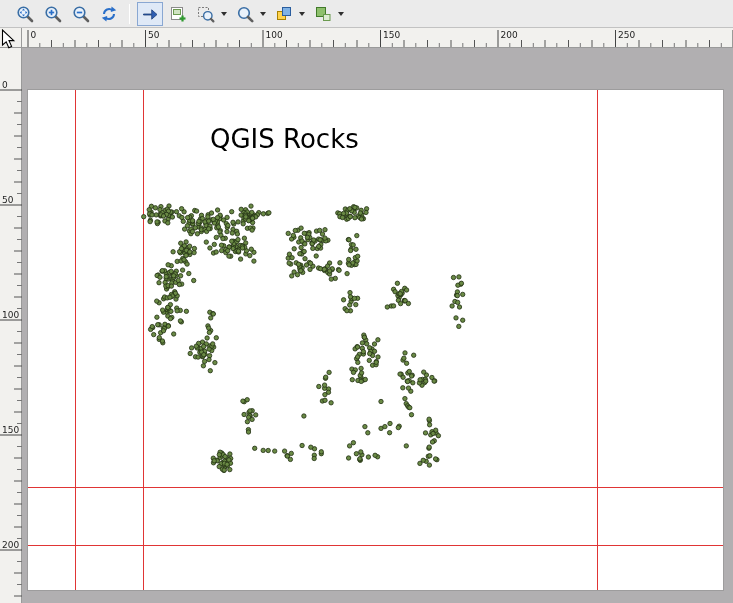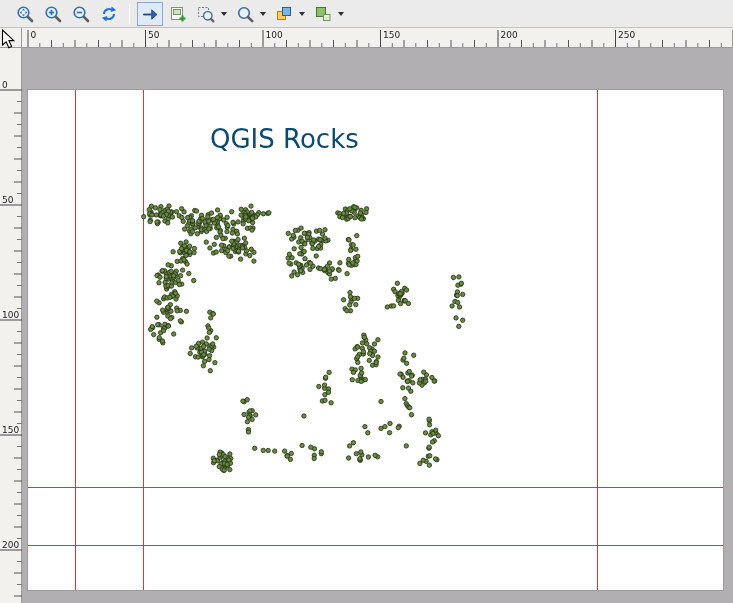--- a/index.html
+++ b/index.html
@@ -27,21 +27,21 @@
   .vruler { position:absolute; left:0; top:48px; width:22px; height:555px;
             background:#f2f1ee; border-right:1px solid #9a9a9a; z-index:4;}
   .hruler svg, .vruler svg { position:absolute; left:0; top:0; }
   .ruler-text { font-size:9px; fill:#1d1d1d; font-family:"DejaVu Sans", sans-serif; }
 
   
   .canvas { position:absolute; left:22px; top:48px; width:711px; height:555px;
             background:#b1afb1; overflow:hidden; }
   .page { position:absolute; left:6px; top:42px; width:695px; height:500px;
           background:#ffffff; box-shadow:0 0 0 1px rgba(120,120,120,0.35); }
-  .comp-title { position:absolute; left:188px; top:76px; font-size:26px; color:#0c4a6e;
+  .comp-title { position:absolute; left:188px; top:76px; font-size:26px; color:#000000;
                 white-space:nowrap; cursor:default; }
   #points-svg { position:absolute; left:0; top:0; width:711px; height:555px; }
   .guide-v { position:absolute; width:1px; background:#e03535; }
   .guide-h { position:absolute; height:1px; background:#e03535; }
 
   .cursor { position:absolute; left:1px; top:29px; z-index:60; pointer-events:none; }
 </style>
 </head>
 <body>
 

